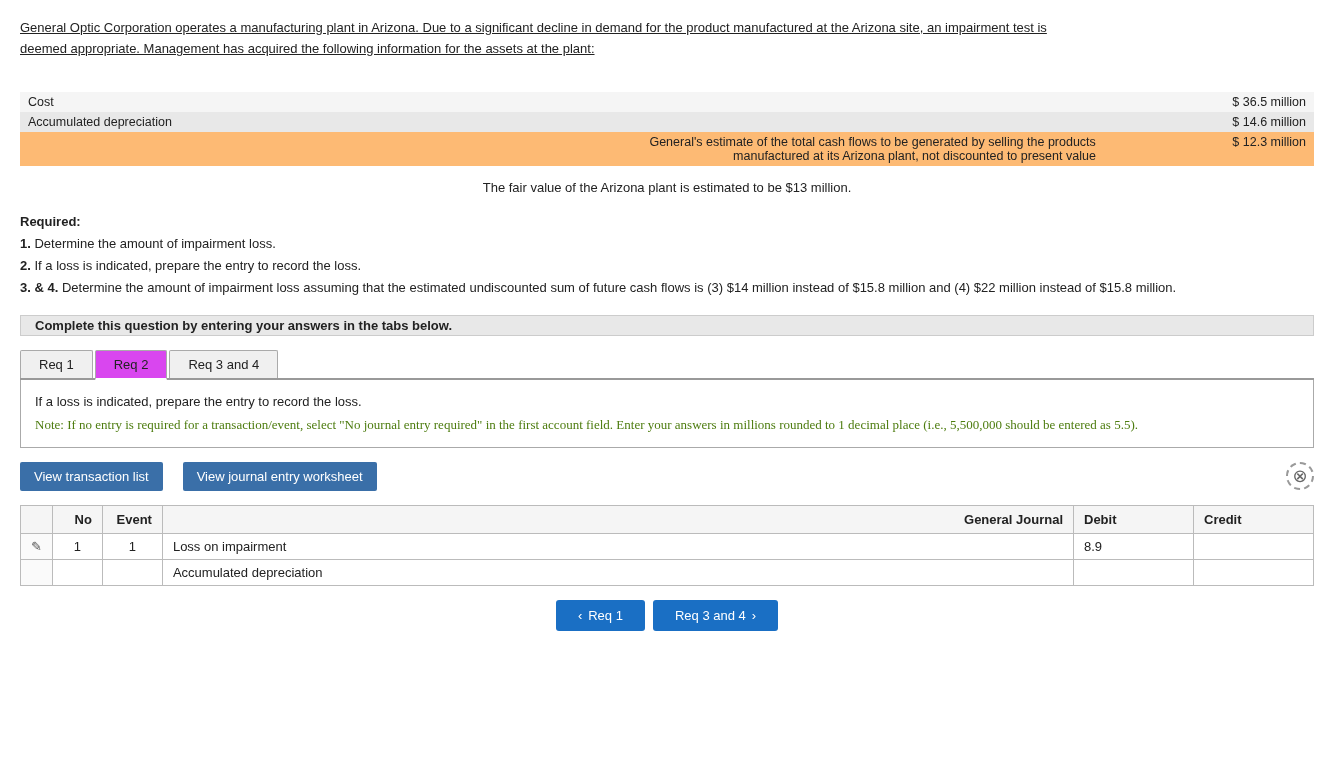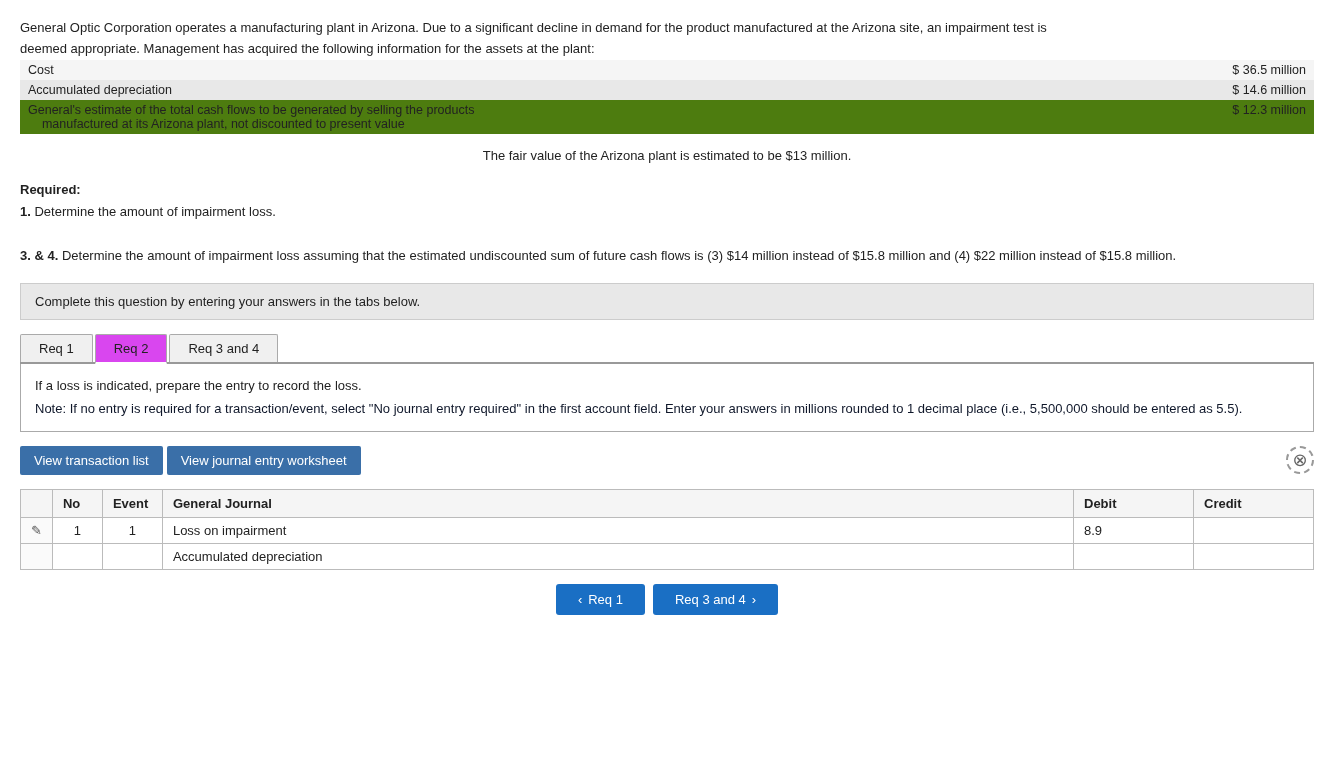--- a/index.html
+++ b/index.html
@@ -8,62 +8,63 @@
       font-size: 13px;
       background: #fff;
       color: #222;
       padding: 18px 20px;
       width: 1334px;
       min-height: 760px;
     }
     .intro-text {
       font-size: 13px;
       line-height: 1.6;
-      margin-bottom: 0;
+      margin-bottom: 32px;
       max-width: 1060px;
+      text-decoration: underline;
     }
     .data-table {
       width: 100%;
       border-collapse: collapse;
       margin-bottom: 14px;
       font-size: 12.5px;
     }
     .data-table td {
       padding: 3px 8px;
       vertical-align: top;
     }
     .data-table td:last-child {
       text-align: right;
       white-space: nowrap;
     }
     .data-table tr:nth-child(1) td { background: #f5f5f5; }
     .data-table tr:nth-child(2) td { background: #e8e8e8; }
-    .data-table tr:nth-child(3) td { background: #4d7c0f; }
+    .data-table tr:nth-child(3) td { background: #fdba74; text-align: right; }
     .fair-value-text {
       margin-bottom: 16px;
       font-size: 13px;
       text-align: center;
     }
     .required-section {
       margin-bottom: 16px;
       font-size: 13px;
       line-height: 1.7;
     }
     .required-section .req-title {
       font-weight: bold;
     }
     .required-section .req-bold {
       font-weight: bold;
     }
     .complete-box {
       background: #e8e8e8;
       border: 1px solid #ccc;
-      padding: 10px 14px;
-      margin-bottom: 14px;
-      font-weight: normal;
+      padding: 2px 14px;
+      margin-bottom: 14px;
+      font-weight: bold;
       font-size: 13px;
     }
     .tabs-row {
       display: flex;
       align-items: flex-end;
       border-bottom: 2px solid #999;
       margin-bottom: 0;
     }
     .tab {
       border: 1px solid #aaa;
@@ -90,29 +91,30 @@
       padding: 12px 14px;
       background: #fff;
       margin-bottom: 14px;
     }
     .instruction-text {
       font-size: 13px;
       margin-bottom: 4px;
       line-height: 1.5;
     }
     .note-text {
-      color: #0f172a;
+      color: #4d7c0f;
       font-size: 13px;
       line-height: 1.5;
+      font-family: Liberation Serif, serif;
     }
     .action-buttons-row {
       display: flex;
       margin-bottom: 14px;
       margin-top: 12px;
-      gap: 4px;
+      gap: 20px;
     }
     .btn-action {
       background: #3a6fa8;
       color: #fff;
       border: none;
       padding: 7px 14px;
       font-size: 13px;
       cursor: pointer;
       border-radius: 2px;
     }
@@ -135,21 +137,21 @@
       font-size: 13px;
       margin-bottom: 14px;
     }
     .journal-table th {
       background: #f5f5f5;
       border: 1px solid #bbb;
       padding: 6px 10px;
       font-weight: bold;
       text-align: left;
     }
-    .journal-table th.center { text-align: left; }
+    .journal-table th.center { text-align: right; }
     .journal-table th.right { }
     .journal-table td {
       border: 1px solid #bbb;
       padding: 5px 10px;
       vertical-align: middle;
     }
     .journal-table td.center { text-align: center; }
     .journal-table td.right { text-align: left; }
     .journal-table td.edit-icon {
       width: 22px;
@@ -199,21 +201,21 @@
       <td>$ 12.3 million</td>
     </tr>
   </tbody>
 </table>
 
 <p class="fair-value-text">The fair value of the Arizona plant is estimated to be $13 million.</p>
 
 <div class="required-section">
   <span class="req-title">Required:</span><br>
   <span><span class="req-bold">1.</span> Determine the amount of impairment loss.</span><br>
-  <br>
+  <span><span class="req-bold">2.</span> If a loss is indicated, prepare the entry to record the loss.</span><br>
   <span><span class="req-bold">3. &amp; 4.</span> Determine the amount of impairment loss assuming that the estimated undiscounted sum of future cash flows is (3) $14 million instead of $15.8 million and (4) $22 million instead of $15.8 million.</span>
 </div>
 
 <div class="complete-box">Complete this question by entering your answers in the tabs below.</div>
 
 <div class="tabs-row">
   <div class="tab">Req 1</div>
   <div class="tab active">Req 2</div>
   <div class="tab">Req 3 and 4</div>
 </div>

